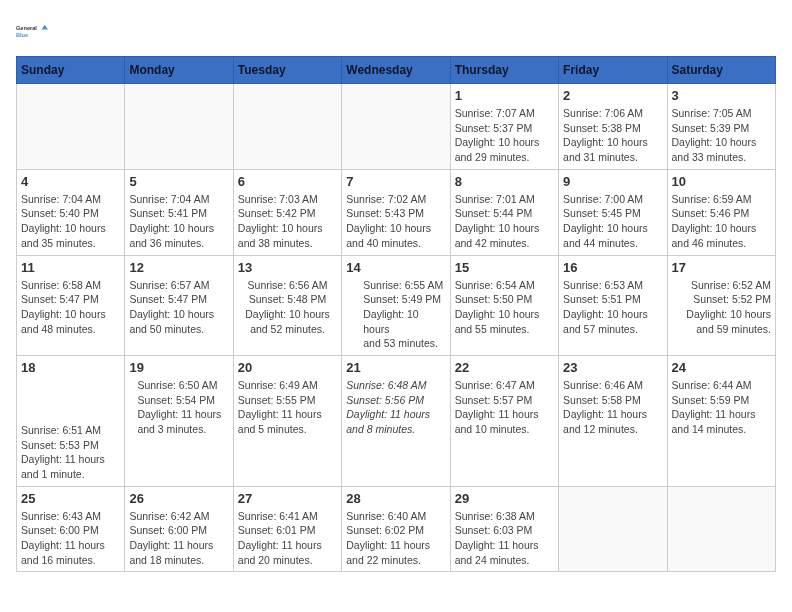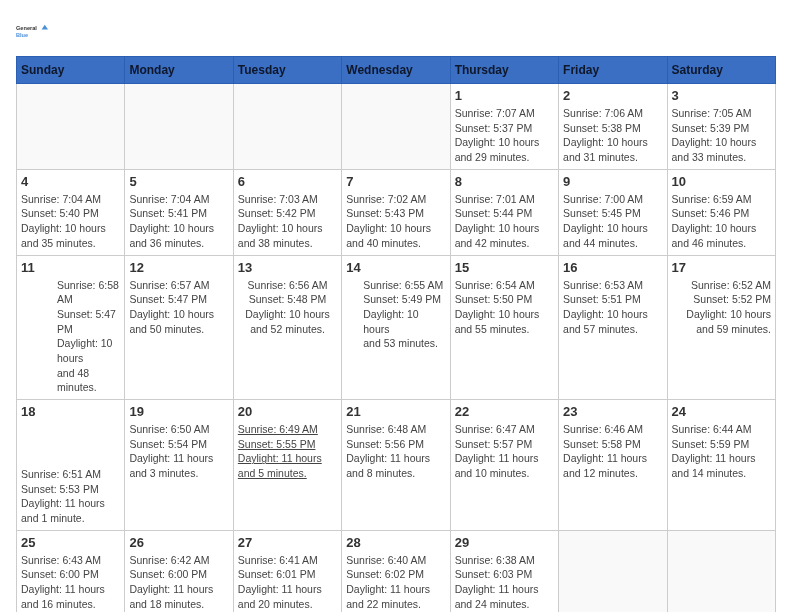--- a/index.html
+++ b/index.html
@@ -177,21 +177,21 @@
           <div class="day-number">10</div>
           <div class="day-info" style="white-space: pre-line;">Sunrise: 6:59 AM
 Sunset: 5:46 PM
 Daylight: 10 hours
 and 46 minutes.</div>
         </td>
       </tr>
       <tr>
         <td>
           <div class="day-number">11</div>
-          <div class="day-info" style="white-space: pre-line; margin-left: 36px;">Sunrise: 6:58 AM
+          <div class="day-info" style="white-space: pre-line;">Sunrise: 6:58 AM
 Sunset: 5:47 PM
 Daylight: 10 hours
 and 48 minutes.</div>
         </td>
         <td>
           <div class="day-number">12</div>
           <div class="day-info" style="white-space: pre-line;">Sunrise: 6:57 AM
 Sunset: 5:47 PM
 Daylight: 10 hours
 and 50 minutes.</div>
@@ -235,35 +235,35 @@
       <tr>
         <td>
           <div class="day-number">18</div>
           <div class="day-info" style="white-space: pre-line; margin-top: 48px;">Sunrise: 6:51 AM
 Sunset: 5:53 PM
 Daylight: 11 hours
 and 1 minute.</div>
         </td>
         <td>
           <div class="day-number">19</div>
-          <div class="day-info" style="white-space: pre-line;">Sunrise: 6:50 AM
+          <div class="day-info" style="white-space: pre-line; margin-left: 8px;">Sunrise: 6:50 AM
 Sunset: 5:54 PM
 Daylight: 11 hours
 and 3 minutes.</div>
         </td>
         <td>
           <div class="day-number">20</div>
-          <div class="day-info" style="white-space: pre-line; text-decoration: underline;">Sunrise: 6:49 AM
+          <div class="day-info" style="white-space: pre-line;">Sunrise: 6:49 AM
 Sunset: 5:55 PM
 Daylight: 11 hours
 and 5 minutes.</div>
         </td>
         <td>
           <div class="day-number">21</div>
-          <div class="day-info" style="white-space: pre-line;">Sunrise: 6:48 AM
+          <div class="day-info" style="white-space: pre-line; font-style: italic;">Sunrise: 6:48 AM
 Sunset: 5:56 PM
 Daylight: 11 hours
 and 8 minutes.</div>
         </td>
         <td>
           <div class="day-number">22</div>
           <div class="day-info" style="white-space: pre-line;">Sunrise: 6:47 AM
 Sunset: 5:57 PM
 Daylight: 11 hours
 and 10 minutes.</div>

